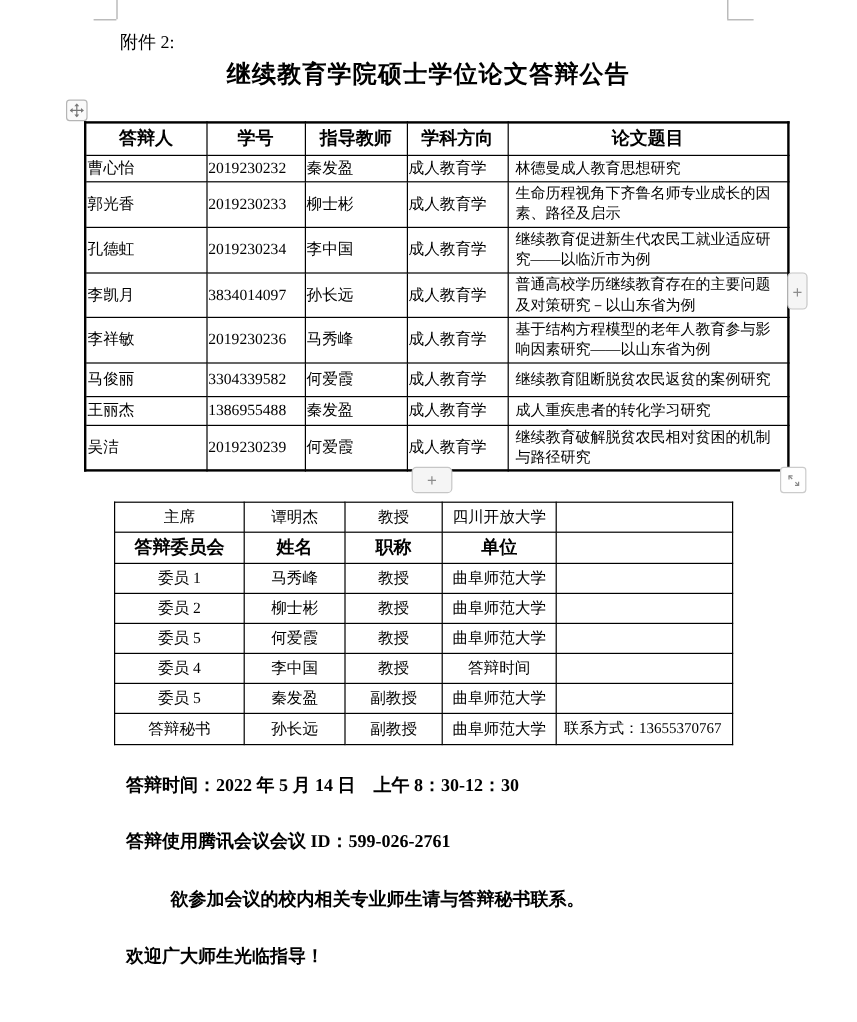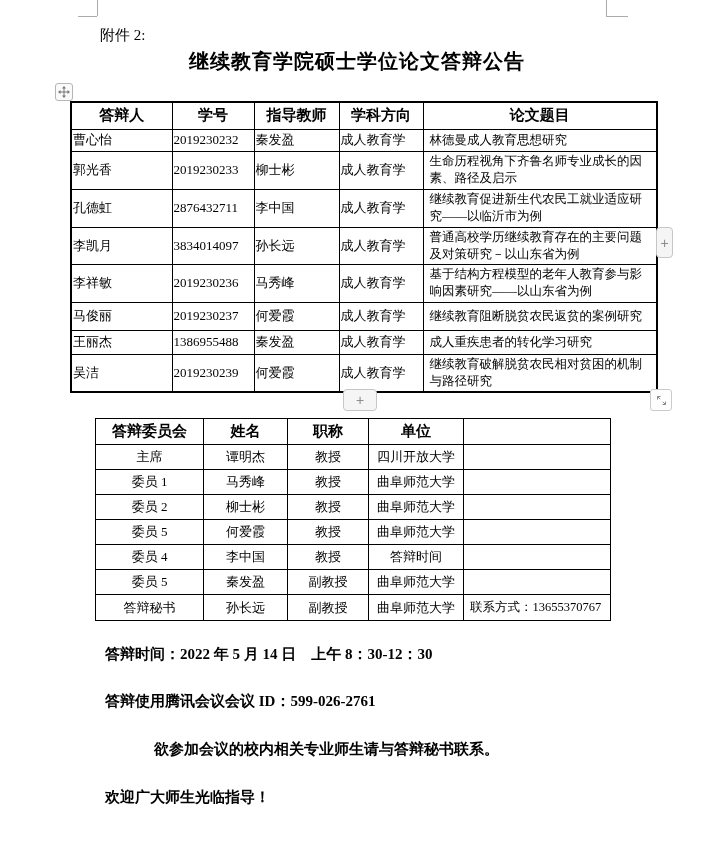--- a/index.html
+++ b/index.html
@@ -33,21 +33,21 @@
              border-collapse:collapse; table-layout:fixed; border:1.5px solid #000; }
   .t2 th, .t2 td { border:1px solid #000; padding:0; overflow:hidden; }
   .t2 th { font-size:15px; font-weight:bold; text-align:center; vertical-align:middle; }
   .t2 td { font-size:13px; text-align:center; vertical-align:middle; }
   .t2 td.note { text-align:left; font-size:12.5px; padding-left:6px; }
 
   
   .para { position:absolute; font-size:15px; font-weight:bold; white-space:pre-wrap; }
   .p-time    { left:105px; top:645px; }
   .p-meeting { left:105px; top:692px; }
-  .p-join    { left:142px; top:740px;margin-left:12px; }
+  .p-join    { left:142px; top:740px; }
   .p-welcome { left:105px; top:788px; }
 
   
   .move-handle { position:absolute; left:55px; top:83px; width:18px; height:18px;
                  box-sizing:border-box; border:1px solid #b5b5b5; border-radius:3px;
                  background:#fafafa; display:flex; align-items:center; justify-content:center; }
   .plus-pill { position:absolute; box-sizing:border-box; border:1px solid #c6c6c6;
                border-radius:4px; background:#f5f5f5; color:#8c8c8c;
                font-family:"Liberation Sans","DejaVu Sans",sans-serif; font-size:14px;
                display:flex; align-items:center; justify-content:center; line-height:1; }
@@ -106,42 +106,42 @@
     </tr>
     <tr style="height:38px">
       <td>郭光香</td>
       <td>2019230233</td>
       <td>柳士彬</td>
       <td>成人教育学</td>
       <td class="thesis">生命历程视角下齐鲁名师专业成长的因素、路径及启示</td>
     </tr>
     <tr style="height:38px">
       <td>孔德虹</td>
-      <td>2876432711</td>
+      <td>2019230234</td>
       <td>李中国</td>
       <td>成人教育学</td>
       <td class="thesis">继续教育促进新生代农民工就业适应研究——以临沂市为例</td>
     </tr>
     <tr style="height:36px">
       <td>李凯月</td>
       <td>3834014097</td>
       <td>孙长远</td>
       <td>成人教育学</td>
       <td class="thesis">普通高校学历继续教育存在的主要问题及对策研究－以山东省为例</td>
     </tr>
     <tr style="height:38px">
       <td>李祥敏</td>
       <td>2019230236</td>
       <td>马秀峰</td>
       <td>成人教育学</td>
       <td class="thesis">基于结构方程模型的老年人教育参与影响因素研究——以山东省为例</td>
     </tr>
     <tr style="height:28px">
       <td>马俊丽</td>
-      <td>2019230237</td>
+      <td>3304339582</td>
       <td>何爱霞</td>
       <td>成人教育学</td>
       <td class="thesis">继续教育阻断脱贫农民返贫的案例研究</td>
     </tr>
     <tr style="height:24px">
       <td>王丽杰</td>
       <td>1386955488</td>
       <td>秦发盈</td>
       <td>成人教育学</td>
       <td class="thesis">成人重疾患者的转化学习研究</td>
@@ -169,35 +169,35 @@
 
   <table class="t2">
     <colgroup>
       <col style="width:108px">
         <col style="width:84px">
         <col style="width:81px">
       <col style="width:95px">
         <col style="width:147px">
     </colgroup>
     <tbody>
-        <tr style="height:26px">
+        <tr style="height:25px">
+      <td>主席</td>
+      <td>谭明杰</td>
+      <td>教授</td>
+      <td>四川开放大学</td>
+      <td class="note"></td>
+    </tr>
+    <tr style="height:26px">
       <th>答辩委员会</th>
       <th>姓名</th>
       <th>职称</th>
       <th>单位</th>
       <th></th>
     </tr>
     <tr style="height:25px">
-      <td>主席</td>
-      <td>谭明杰</td>
-      <td>教授</td>
-      <td>四川开放大学</td>
-      <td class="note"></td>
-    </tr>
-    <tr style="height:25px">
       <td>委员 1</td>
       <td>马秀峰</td>
       <td>教授</td>
       <td>曲阜师范大学</td>
       <td class="note"></td>
     </tr>
     <tr style="height:25px">
       <td>委员 2</td>
       <td>柳士彬</td>
       <td>教授</td>

